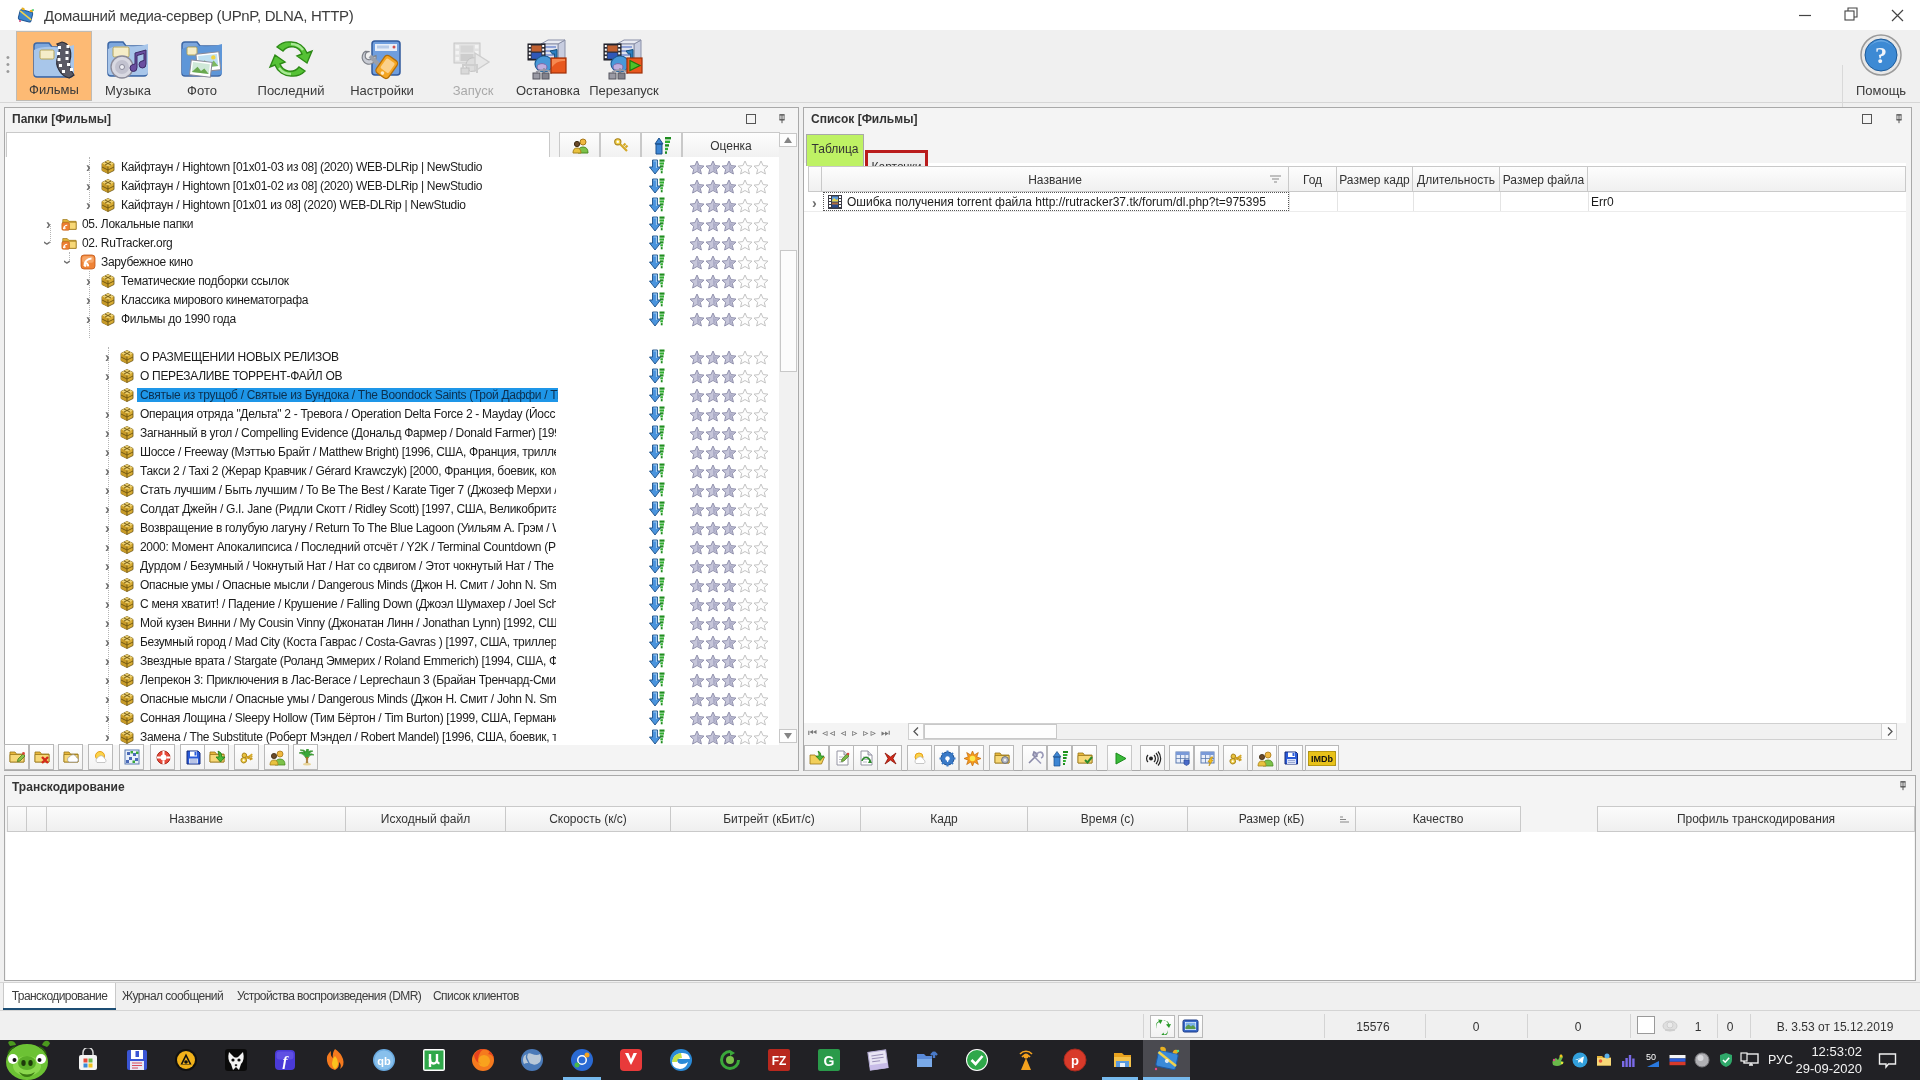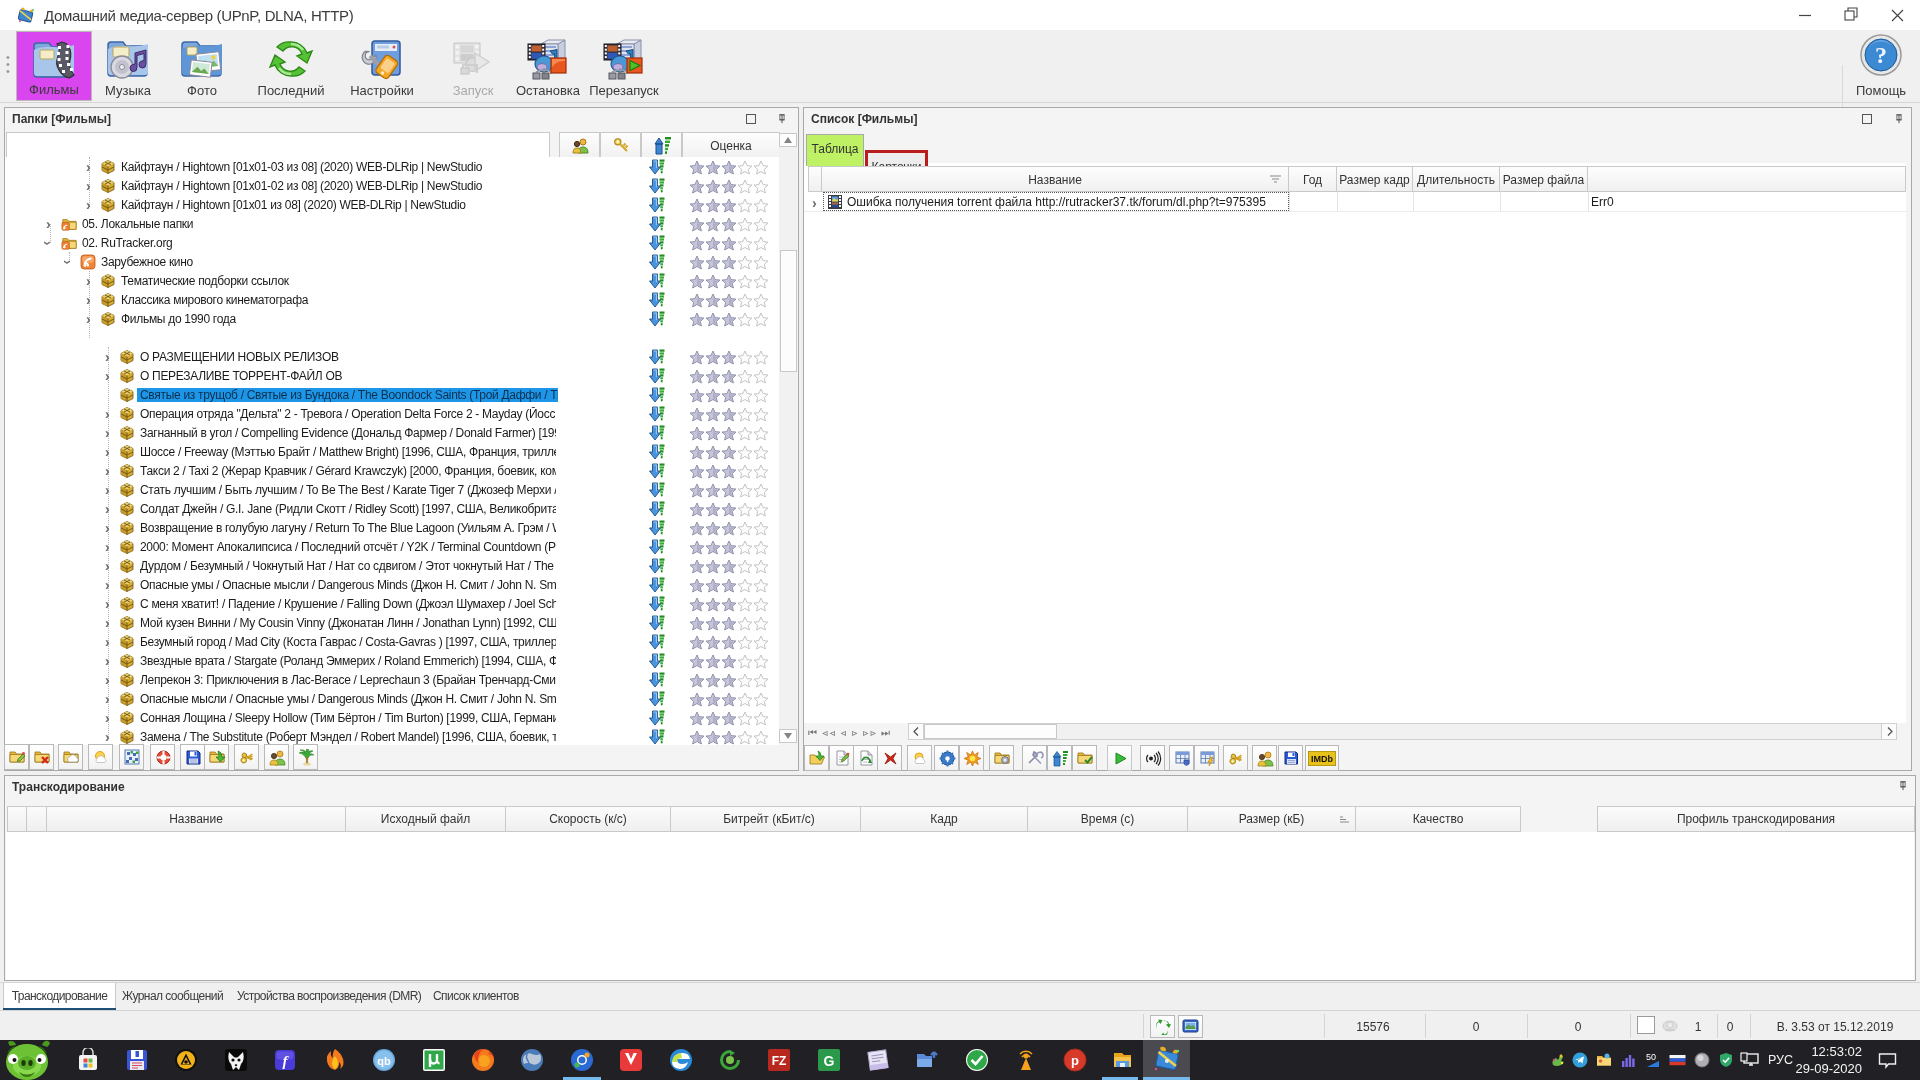--- a/index.html
+++ b/index.html
@@ -7,21 +7,21 @@
 .abs{position:absolute}
 
 #titlebar{position:absolute;left:0;top:0;width:1920px;height:30px;background:#ffffff}
 #title{position:absolute;left:44px;top:7px;font-size:15px;color:#3c3c3c;white-space:nowrap;letter-spacing:-0.35px}
 .wbtn{position:absolute;top:0;width:46px;height:30px;color:#444}
 
 #toolbar{position:absolute;left:0;top:30px;width:1920px;height:73px;background:#f0f0f0;border-bottom:1px solid #d6d6d6}
 .tbtn{position:absolute;top:1px;height:70px;text-align:center;font-size:13px;color:#3a3a3a}
 .tbtn .lbl{position:absolute;bottom:3px;left:0;right:0}
 .tbtn svg{position:absolute;left:50%;top:4px;transform:translateX(-50%)}
-#btnfilms{background:#d946ef;border:1px solid #bfbbb4}
+#btnfilms{background:#fdba74;border:1px solid #bfbbb4}
 .tsep{position:absolute;top:35px;height:62px;width:1px;background:#d9d9d9}
 
 .panel{position:absolute;background:#f4f4f4;border:1px solid #a9a9a9}
 .ptitle{position:absolute;left:7px;top:4px;font-weight:bold;font-size:12px;color:#333}
 .pico{position:absolute;top:6px;width:10px;height:10px}
 
 .hcell{position:absolute;top:0;height:100%;background:linear-gradient(#fdfdfd,#f1f1f1);border:1px solid #c9c9c9}
 
 #tree{position:absolute;left:1px;top:50px;width:774px;height:588px;background:#fff;overflow:hidden}
 .trow{position:absolute;left:0;width:774px;height:19px}

